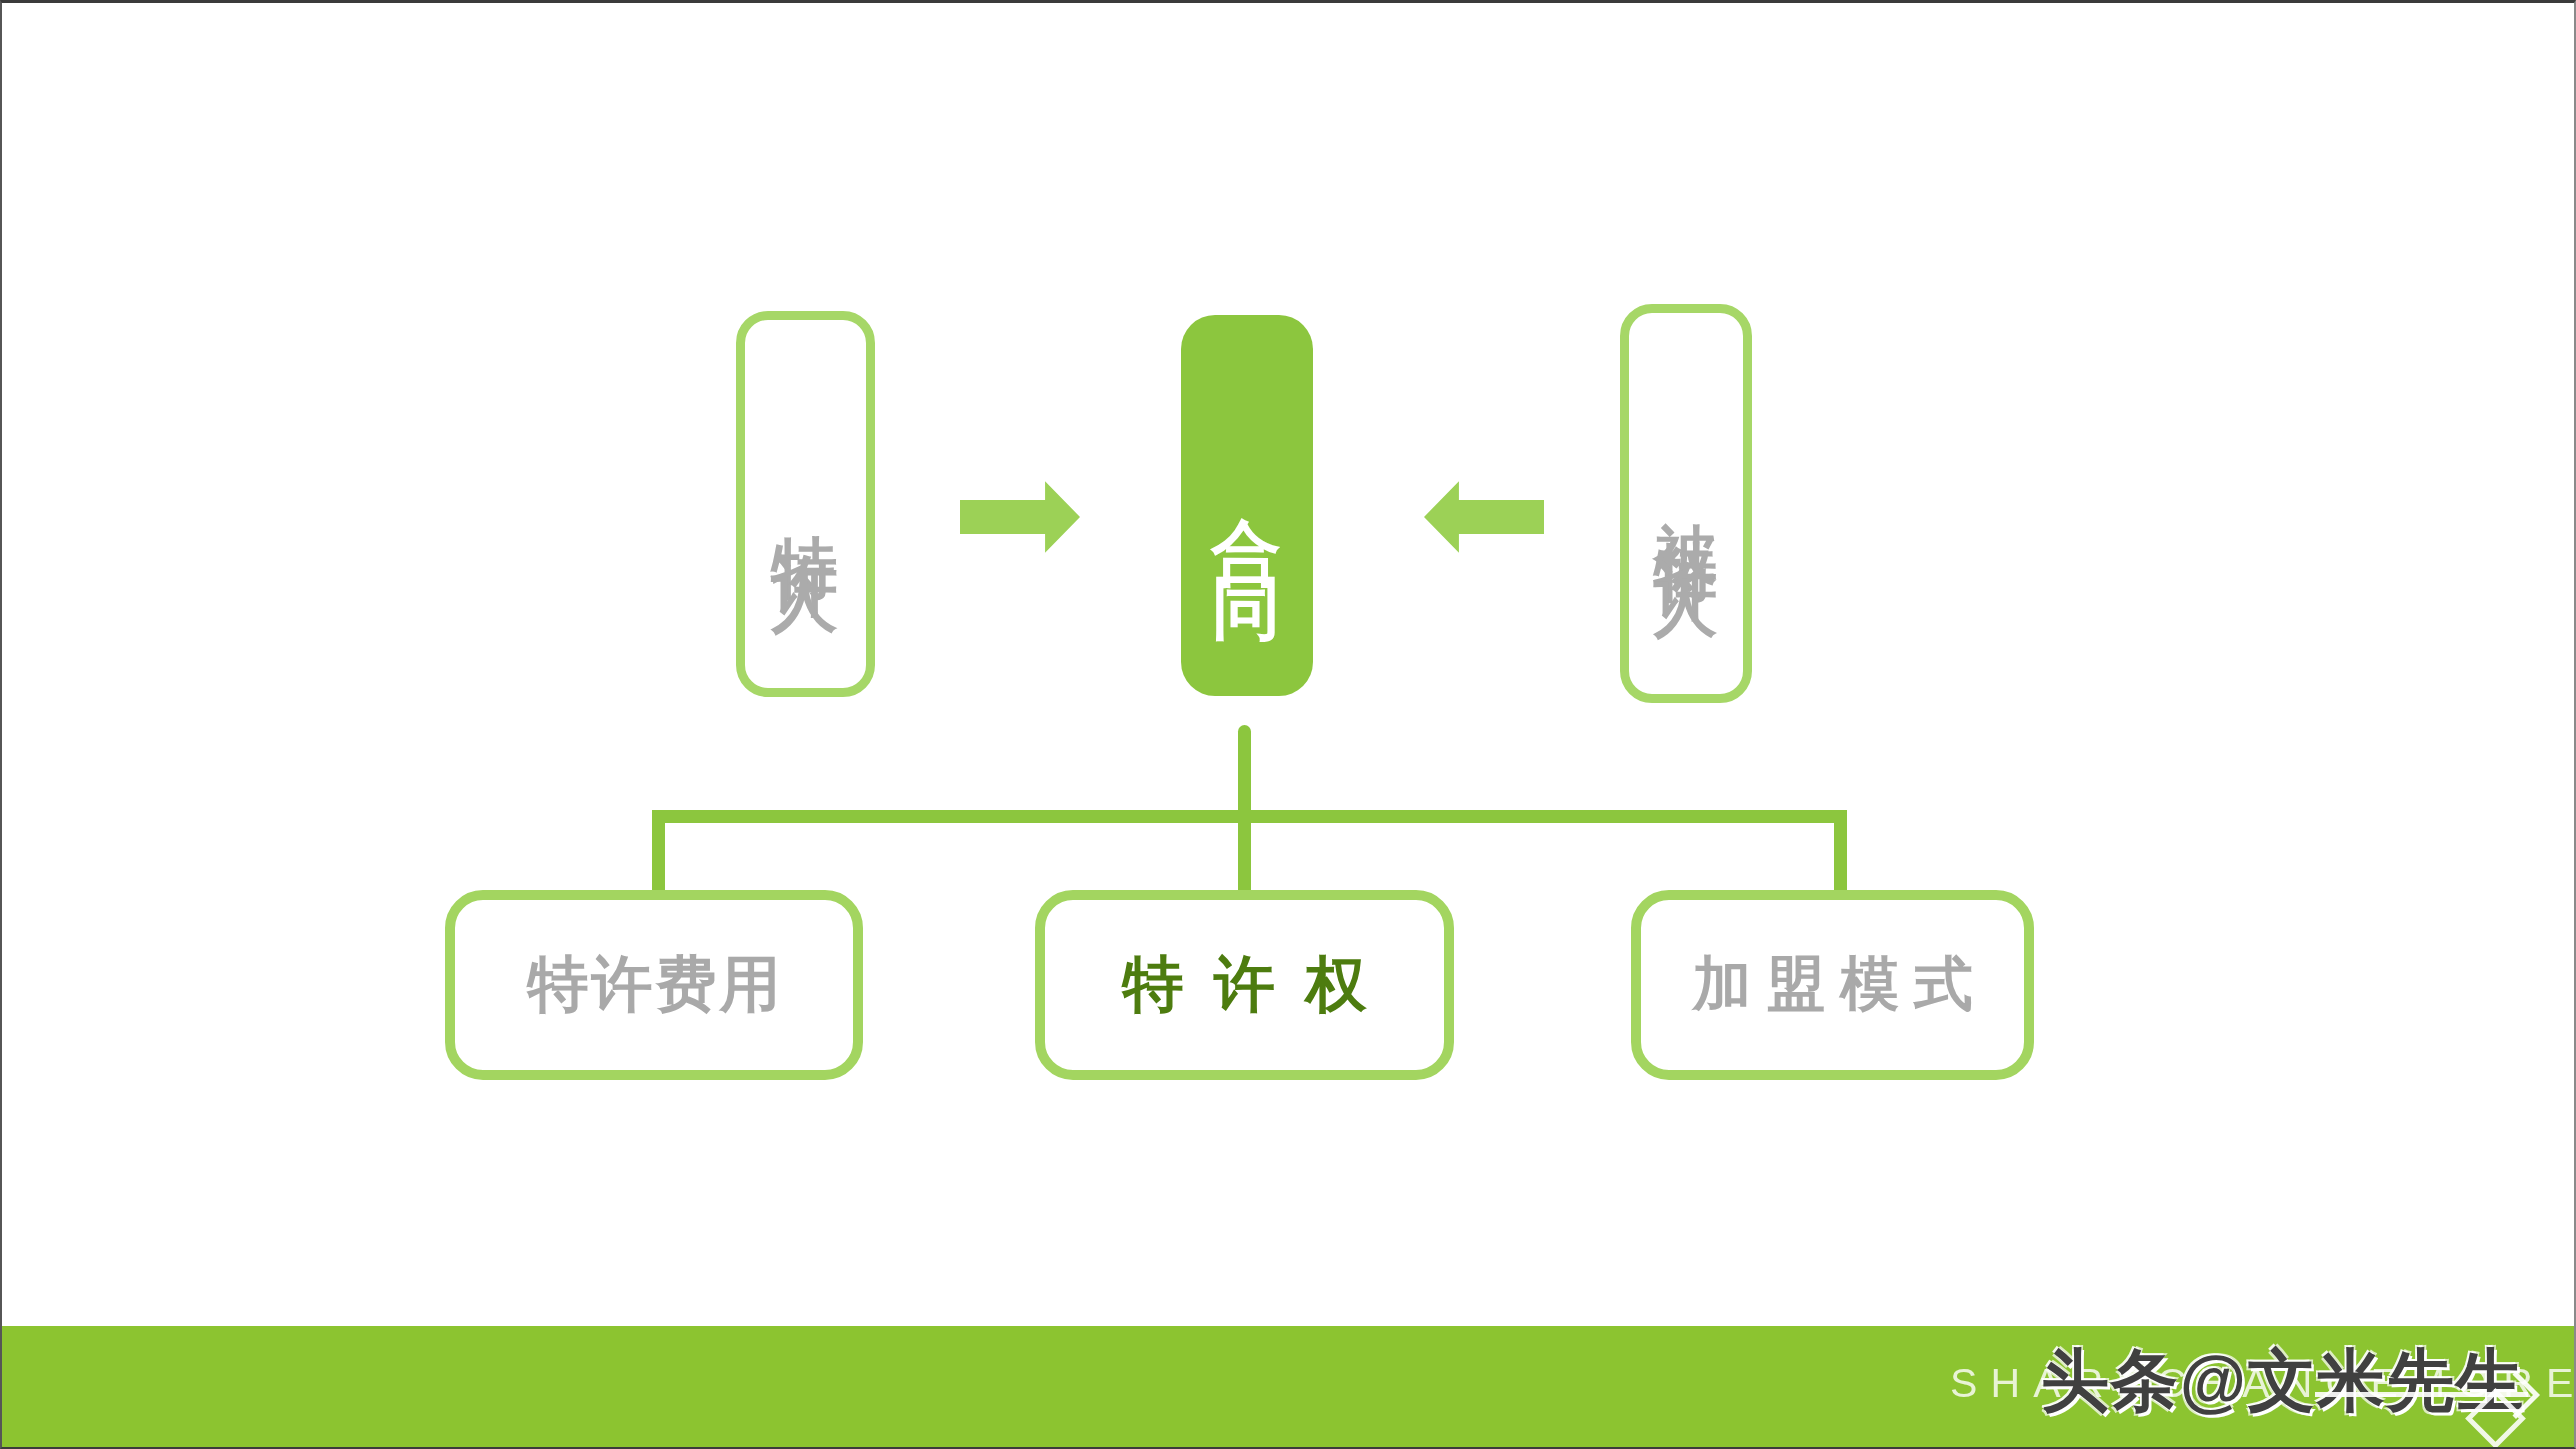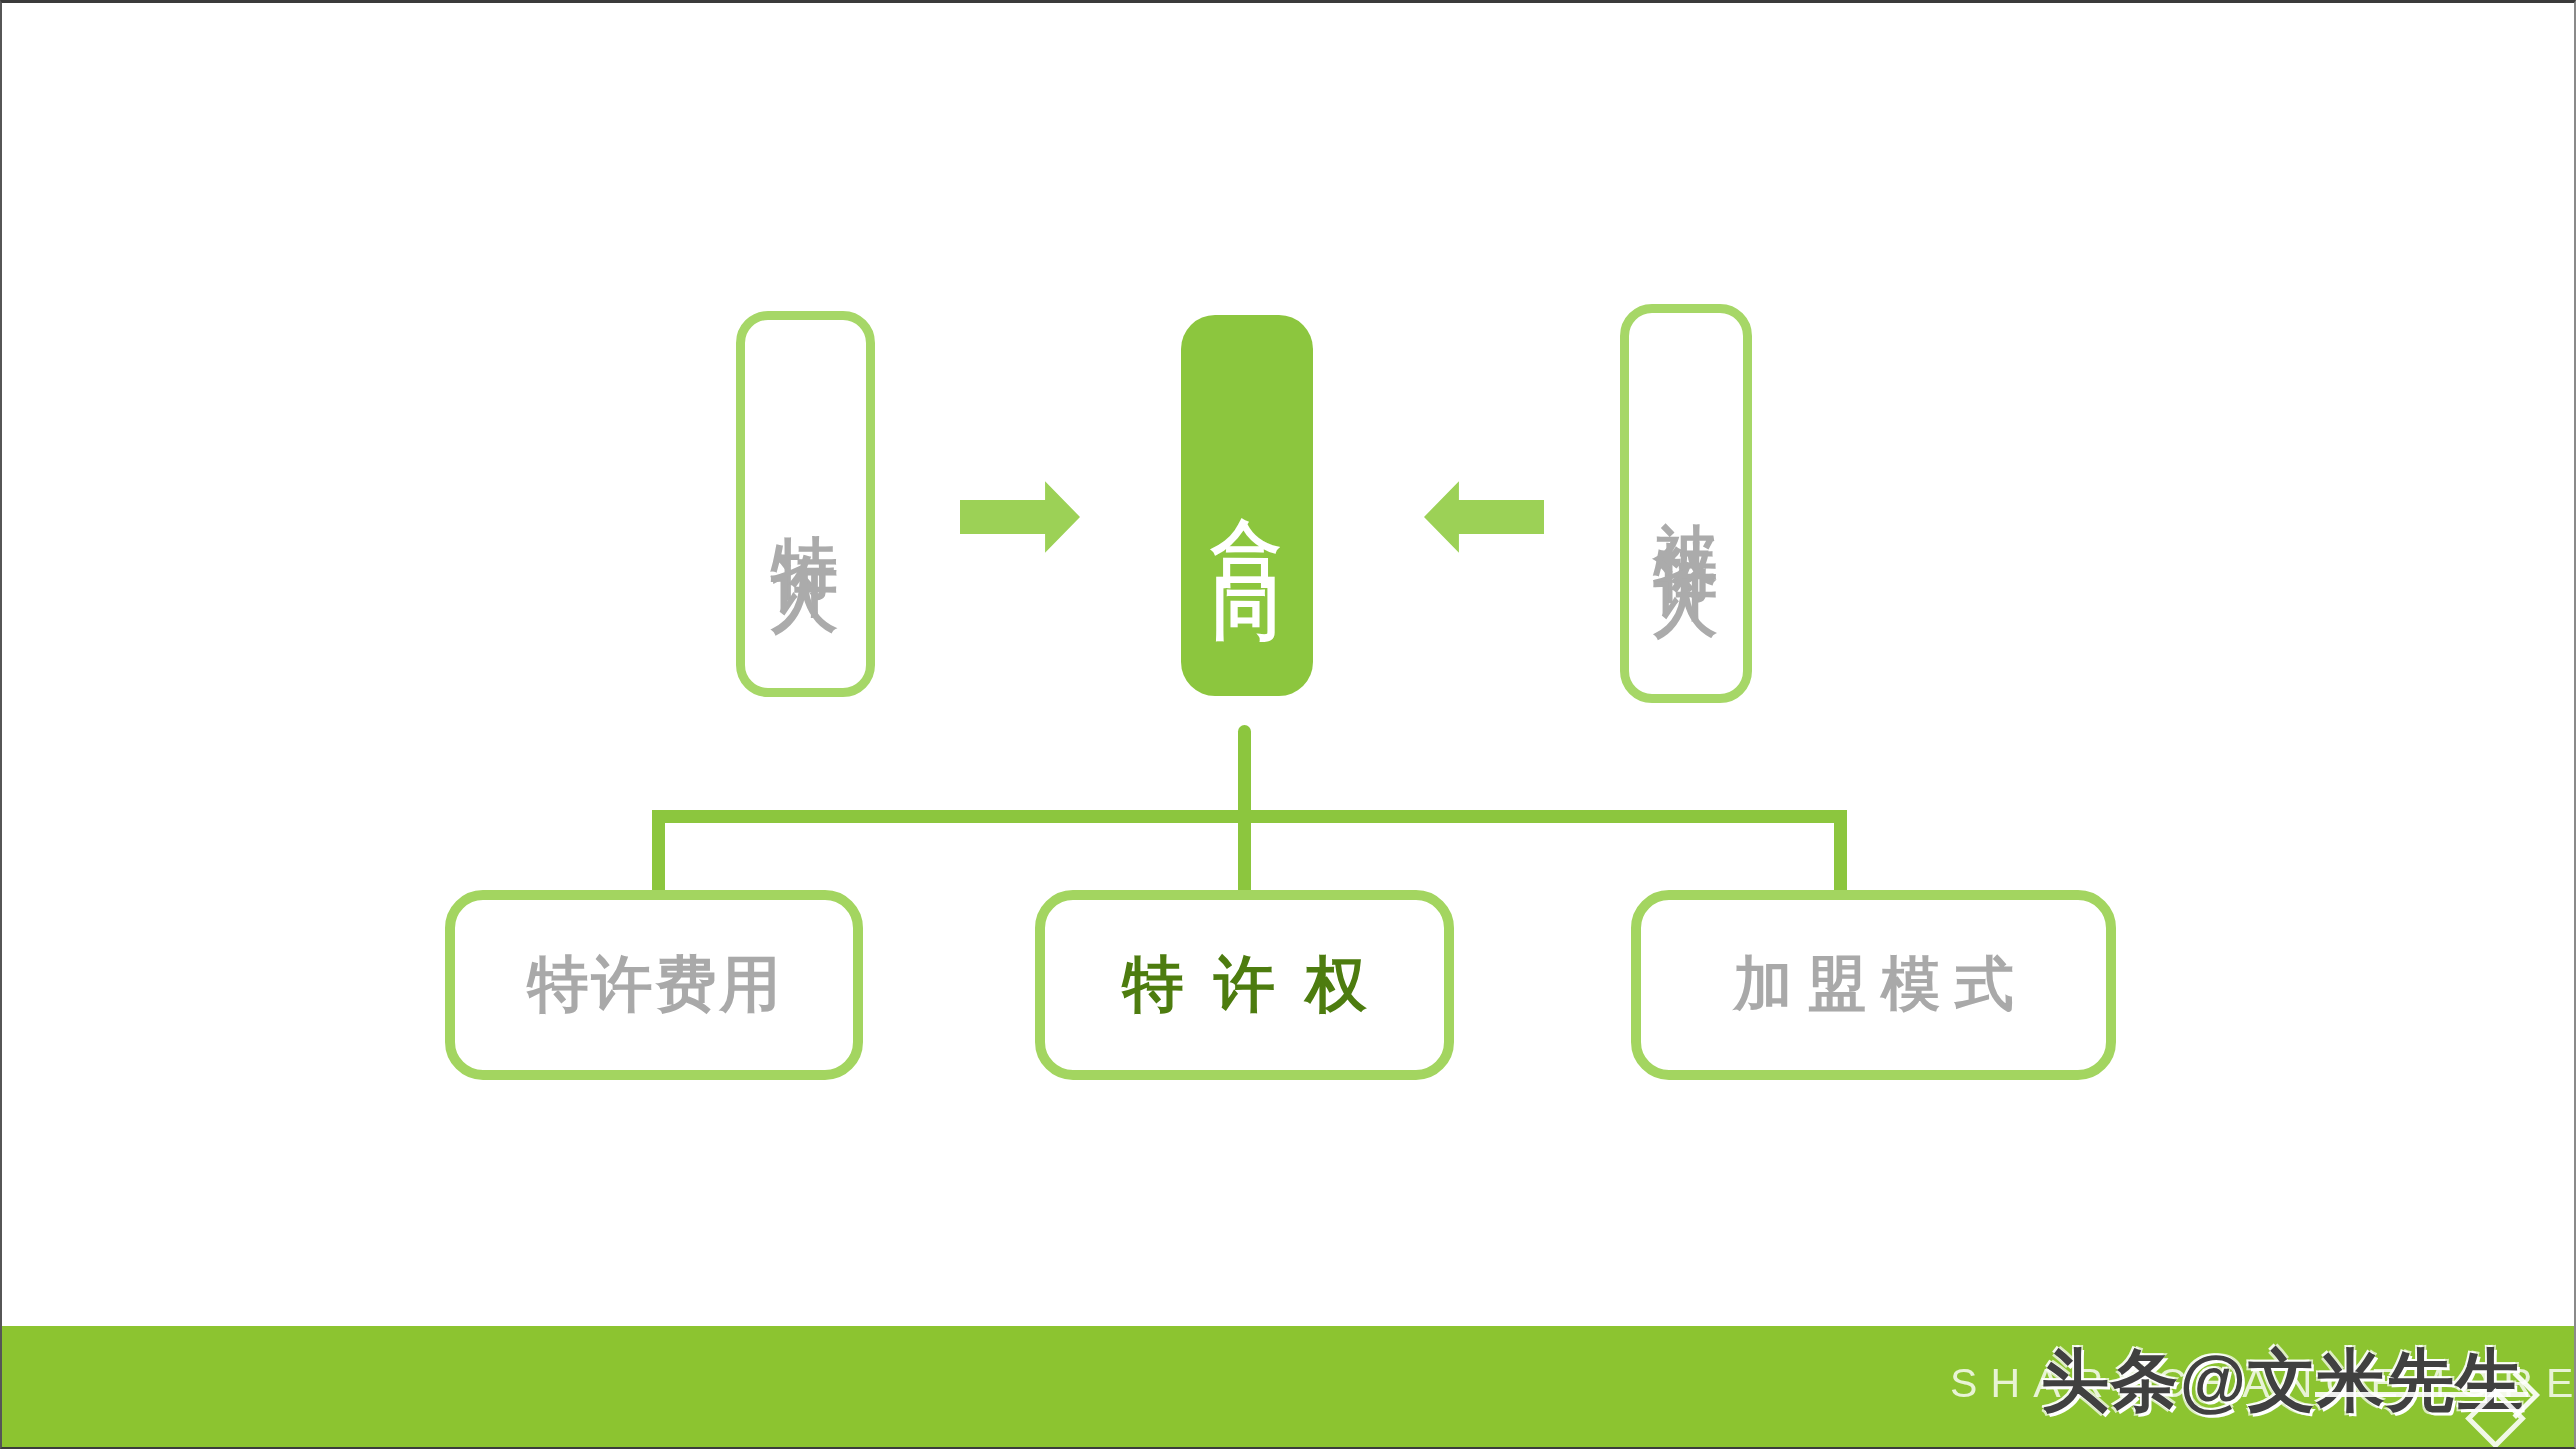--- a/index.html
+++ b/index.html
@@ -43,21 +43,21 @@
   #drop-right{left:1834px;top:810px;width:12.5px;height:80px;}
   
   .hbox{
     position:absolute;top:890px;height:190px;background:#fff;box-sizing:border-box;
     border:10.7px solid #a3d560;border-radius:38px;
     display:flex;align-items:center;justify-content:center;
     font-weight:bold;color:#a9a9a9;white-space:nowrap;
   }
   #box-fee{left:445px;width:418px;font-size:61px;letter-spacing:0.05em;padding-left:0.05em;}
   #box-right{left:1035px;width:419px;font-size:61px;letter-spacing:0.5em;padding-left:0.5em;color:#4d7c0f;}
-  #box-model{left:1631px;width:485px;font-size:59px;letter-spacing:0.25em;padding-left:0.25em;}
+  #box-model{left:1631px;width:403px;font-size:59px;letter-spacing:0.25em;padding-left:0.25em;}
   
   #footer-bar{position:absolute;left:0;top:1326px;width:2576px;height:123px;background:#8cc430;}
   #footer-back{
     position:absolute;left:1950px;top:1360px;
     font-size:41px;font-weight:normal;letter-spacing:0.32em;color:rgba(255,255,255,0.8);
     white-space:nowrap;
   }
   #watermark{
     position:absolute;left:2041px;top:1336px;font-size:68px;font-weight:bold;color:#404040;
     white-space:nowrap;letter-spacing:0.02em;

